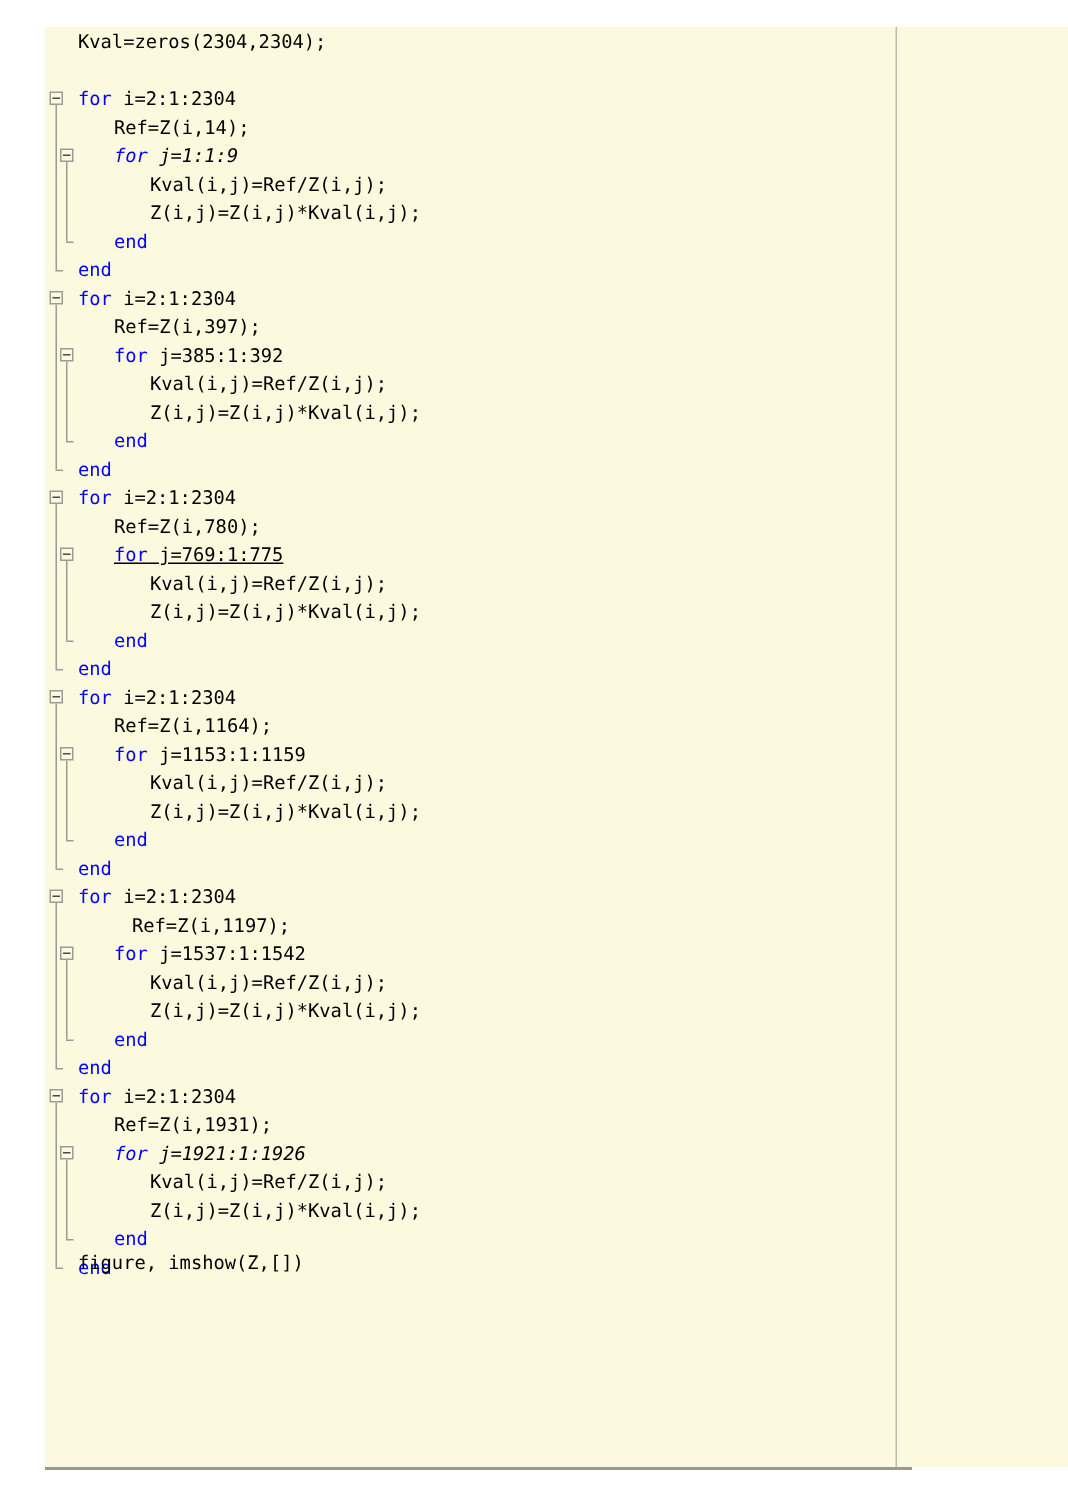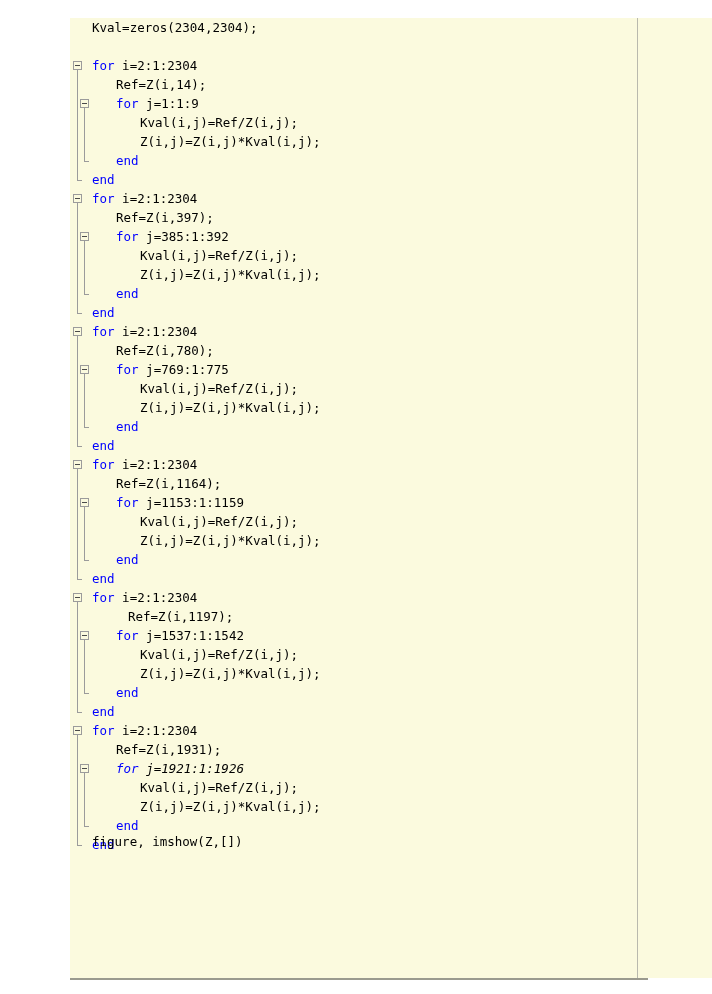--- a/index.html
+++ b/index.html
@@ -13,21 +13,20 @@
     overflow: hidden;
     font-family: "DejaVu Sans Mono", "Liberation Mono", monospace;
   }
 
   
   #page {
     position: relative;
     width: 604px;
     height: 994px;
     background: #ffffff;
-    margin-left: 40px;
   }
 
   
   #editor-panel {
     position: absolute;
     left: 30px;
     top: 18px;
     width: 682px;
     height: 960px;
     background: #fbfade;
@@ -181,35 +180,35 @@
         <div class="fold-box" style="left: 3px; top: 575px; pointer-events: auto;"></div>
         <div class="fold-box" style="left: 10px; top: 613px; pointer-events: auto;"></div>
         <div class="fold-box" style="left: 3px; top: 708px; pointer-events: auto;"></div>
         <div class="fold-box" style="left: 10px; top: 746px; pointer-events: auto;"></div>
       </div>
     <div id="code-lines">
         <div class="code-line" style="position: absolute; left: 0px; top: 0px; width: 682px;"><span class="code-text" style="left: 22px;"><span>Kval=zeros(2304,2304);</span></span></div>
         <div class="code-line" style="position: absolute; left: 0px; top: 19px; width: 682px;"><span class="code-text" style="left: 22px;"></span></div>
         <div class="code-line" style="position: absolute; left: 0px; top: 38px; width: 682px;"><span class="code-text" style="left: 22px;"><span class="kw">for</span><span> i=2:1:2304</span></span></div>
         <div class="code-line" style="position: absolute; left: 0px; top: 57px; width: 682px; text-align: right;"><span class="code-text" style="left: 46px;"><span>Ref=Z(i,14);</span></span></div>
-        <div class="code-line" style="position: absolute; left: 0px; top: 76px; width: 682px;"><span class="code-text" style="left: 46px;"><span class="kw">for</span><span> j=1:1:9</span></span></div>
+        <div class="code-line" style="position: absolute; left: 0px; top: 76px; width: 682px; font-style: italic;"><span class="code-text" style="left: 46px;"><span class="kw">for</span><span> j=1:1:9</span></span></div>
         <div class="code-line" style="position: absolute; left: 0px; top: 95px; width: 682px;"><span class="code-text" style="left: 70px;"><span>Kval(i,j)=Ref/Z(i,j);</span></span></div>
         <div class="code-line" style="position: absolute; left: 0px; top: 114px; width: 682px;"><span class="code-text" style="left: 70px;"><span>Z(i,j)=Z(i,j)*Kval(i,j);</span></span></div>
         <div class="code-line" style="position: absolute; left: 0px; top: 133px; width: 682px;"><span class="code-text" style="left: 46px;"><span class="kw">end</span></span></div>
         <div class="code-line" style="position: absolute; left: 0px; top: 152px; width: 682px;"><span class="code-text" style="left: 22px;"><span class="kw">end</span></span></div>
         <div class="code-line" style="position: absolute; left: 0px; top: 171px; width: 682px;"><span class="code-text" style="left: 22px;"><span class="kw">for</span><span> i=2:1:2304</span></span></div>
         <div class="code-line" style="position: absolute; left: 0px; top: 190px; width: 682px;"><span class="code-text" style="left: 46px;"><span>Ref=Z(i,397);</span></span></div>
         <div class="code-line" style="position: absolute; left: 0px; top: 209px; width: 682px;"><span class="code-text" style="left: 46px;"><span class="kw">for</span><span> j=385:1:392</span></span></div>
         <div class="code-line" style="position: absolute; left: 0px; top: 228px; width: 682px;"><span class="code-text" style="left: 70px;"><span>Kval(i,j)=Ref/Z(i,j);</span></span></div>
         <div class="code-line" style="position: absolute; left: 0px; top: 247px; width: 682px;"><span class="code-text" style="left: 70px;"><span>Z(i,j)=Z(i,j)*Kval(i,j);</span></span></div>
         <div class="code-line" style="position: absolute; left: 0px; top: 266px; width: 682px;"><span class="code-text" style="left: 46px;"><span class="kw">end</span></span></div>
         <div class="code-line" style="position: absolute; left: 0px; top: 285px; width: 682px;"><span class="code-text" style="left: 22px;"><span class="kw">end</span></span></div>
         <div class="code-line" style="position: absolute; left: 0px; top: 304px; width: 682px;"><span class="code-text" style="left: 22px;"><span class="kw">for</span><span> i=2:1:2304</span></span></div>
         <div class="code-line" style="position: absolute; left: 0px; top: 323px; width: 682px;"><span class="code-text" style="left: 46px;"><span>Ref=Z(i,780);</span></span></div>
-        <div class="code-line" style="position: absolute; left: 0px; top: 342px; width: 682px;"><span class="code-text" style="left: 46px;"><span class="kw">for</span><span> j=769:1:775</span></span></div>
+        <div class="code-line" style="position: absolute; left: 0px; top: 342px; width: 682px;"><span class="code-text" style="left: 46px; text-decoration: underline;"><span class="kw">for</span><span> j=769:1:775</span></span></div>
         <div class="code-line" style="position: absolute; left: 0px; top: 361px; width: 682px;"><span class="code-text" style="left: 70px;"><span>Kval(i,j)=Ref/Z(i,j);</span></span></div>
         <div class="code-line" style="position: absolute; left: 0px; top: 380px; width: 682px;"><span class="code-text" style="left: 70px;"><span>Z(i,j)=Z(i,j)*Kval(i,j);</span></span></div>
         <div class="code-line" style="position: absolute; left: 0px; top: 399px; width: 682px;"><span class="code-text" style="left: 46px;"><span class="kw">end</span></span></div>
         <div class="code-line" style="position: absolute; left: 0px; top: 418px; width: 682px;"><span class="code-text" style="left: 22px;"><span class="kw">end</span></span></div>
         <div class="code-line" style="position: absolute; left: 0px; top: 437px; width: 682px;"><span class="code-text" style="left: 22px;"><span class="kw">for</span><span> i=2:1:2304</span></span></div>
         <div class="code-line" style="position: absolute; left: 0px; top: 456px; width: 682px;"><span class="code-text" style="left: 46px;"><span>Ref=Z(i,1164);</span></span></div>
         <div class="code-line" style="position: absolute; left: 0px; top: 475px; width: 682px;"><span class="code-text" style="left: 46px;"><span class="kw">for</span><span> j=1153:1:1159</span></span></div>
         <div class="code-line" style="position: absolute; left: 0px; top: 494px; width: 682px;"><span class="code-text" style="left: 70px;"><span>Kval(i,j)=Ref/Z(i,j);</span></span></div>
         <div class="code-line" style="position: absolute; left: 0px; top: 513px; width: 682px;"><span class="code-text" style="left: 70px;"><span>Z(i,j)=Z(i,j)*Kval(i,j);</span></span></div>
         <div class="code-line" style="position: absolute; left: 0px; top: 532px; width: 682px;"><span class="code-text" style="left: 46px;"><span class="kw">end</span></span></div>

